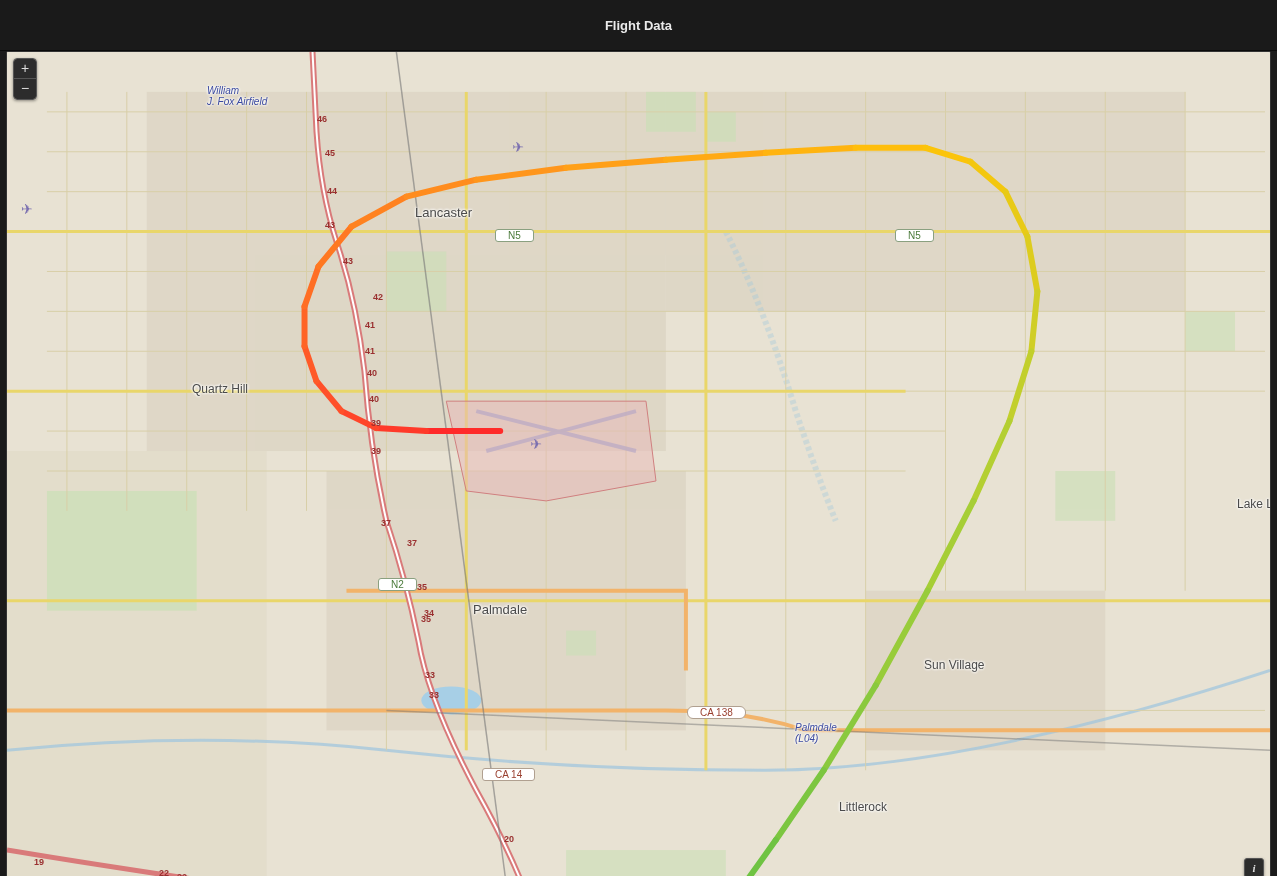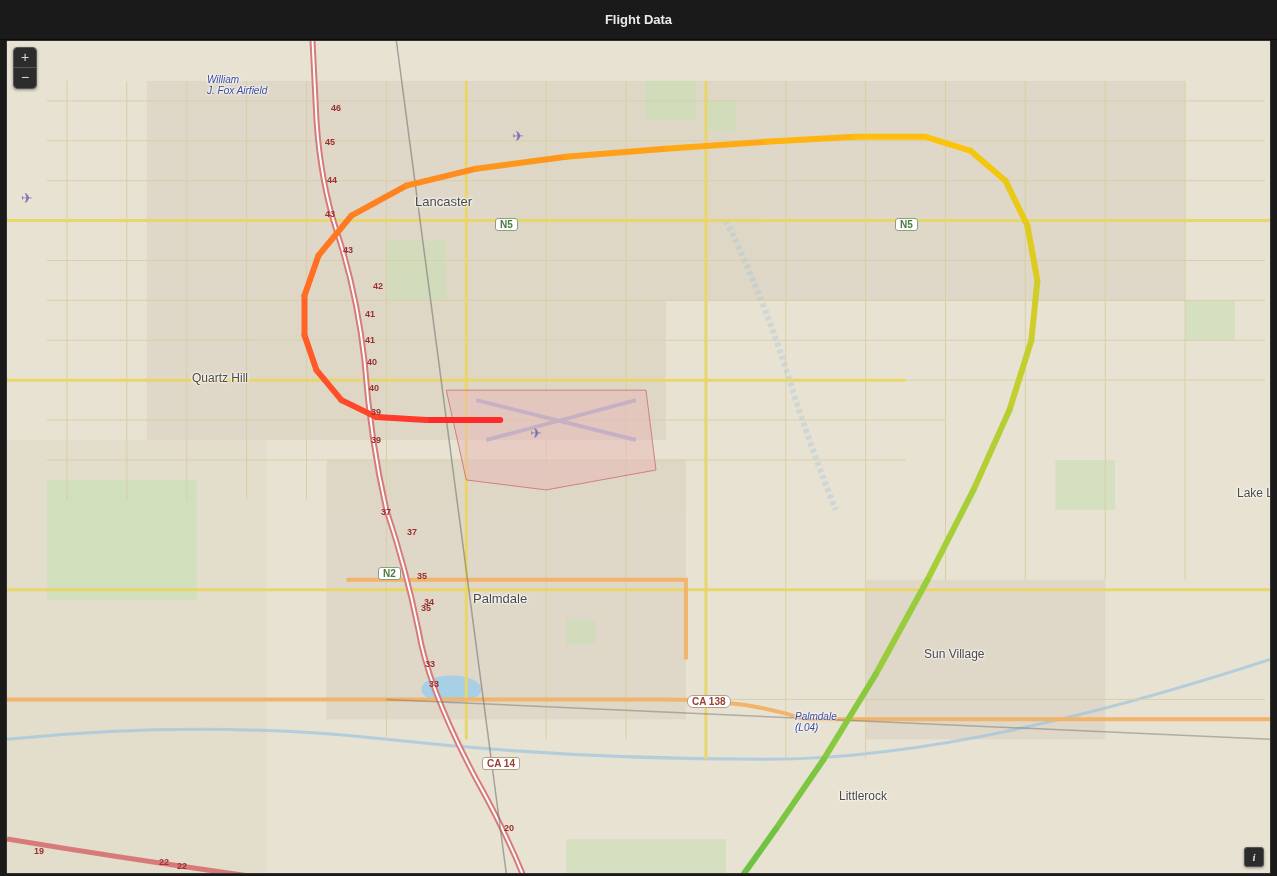--- a/index.html
+++ b/index.html
@@ -5,21 +5,21 @@
 * { margin: 0; padding: 0; box-sizing: border-box; }
 body {
   width: 1277px;
   height: 876px;
   background: #1a1a1a;
   font-family: -apple-system, BlinkMacSystemFont, "Segoe UI", Helvetica, Arial, sans-serif;
   overflow: hidden;
   position: relative;
 }
 .title-bar {
-  height: 40px;
+  height: 51px;
   background: #1a1a1a;
   display: flex;
   align-items: center;
   justify-content: center;
   border-bottom: 1px solid #0a0a0a;
 }
 .title-text {
   color: #eaeaea;
   font-size: 13px;
   font-weight: 600;
@@ -92,23 +92,23 @@
   pointer-events: none;
 }
 .place-large { font-size: 13px; }
 .place-airfield { font-size: 10px; color: #3b4aa0; font-style: italic; }
 .road-shield {
   position: absolute;
   font-size: 10px;
   background: #fff;
   border: 1px solid #b0a090;
   border-radius: 3px;
-  padding: 0 4px;
+  padding: 0 12px;
   color: #9a4030;
-  font-weight: 700;
+  font-weight: 400;
   pointer-events: none;
 }
 .road-shield.green { color: #4a7a3a; border-color: #8aa080; }
 .exit-num {
   position: absolute;
   font-size: 9px;
   color: #9a3030;
   font-weight: 600;
   pointer-events: none;
 }
@@ -261,21 +261,21 @@
 
   <div id="road-shields">
       <div class="road-shield green" style="left: 488px; top: 177px;">N5</div>
       <div class="road-shield green" style="left: 888px; top: 177px;">N5</div>
       <div class="road-shield green" style="left: 371px; top: 526px;">N2</div>
       <div class="road-shield " style="left: 680px; top: 654px; border-radius: 6px;">CA 138</div>
       <div class="road-shield " style="left: 457px; top: 716px; margin-left: 18px;">CA 14</div>
     </div>
 
   <div id="exit-nums">
-      <div class="exit-num" style="left: 324px; top: 62px;">46</div>
+      <div class="exit-num" style="left: 310px; top: 62px;">46</div>
       <div class="exit-num" style="left: 318px; top: 96px;">45</div>
       <div class="exit-num" style="left: 320px; top: 134px;">44</div>
       <div class="exit-num" style="left: 318px; top: 168px;">43</div>
       <div class="exit-num" style="left: 336px; top: 204px;">43</div>
       <div class="exit-num" style="left: 366px; top: 240px;">42</div>
       <div class="exit-num" style="left: 358px; top: 268px;">41</div>
       <div class="exit-num" style="left: 358px; top: 294px;">41</div>
       <div class="exit-num" style="left: 360px; top: 316px;">40</div>
       <div class="exit-num" style="left: 362px; top: 342px;">40</div>
       <div class="exit-num" style="left: 364px; top: 366px;">39</div>

